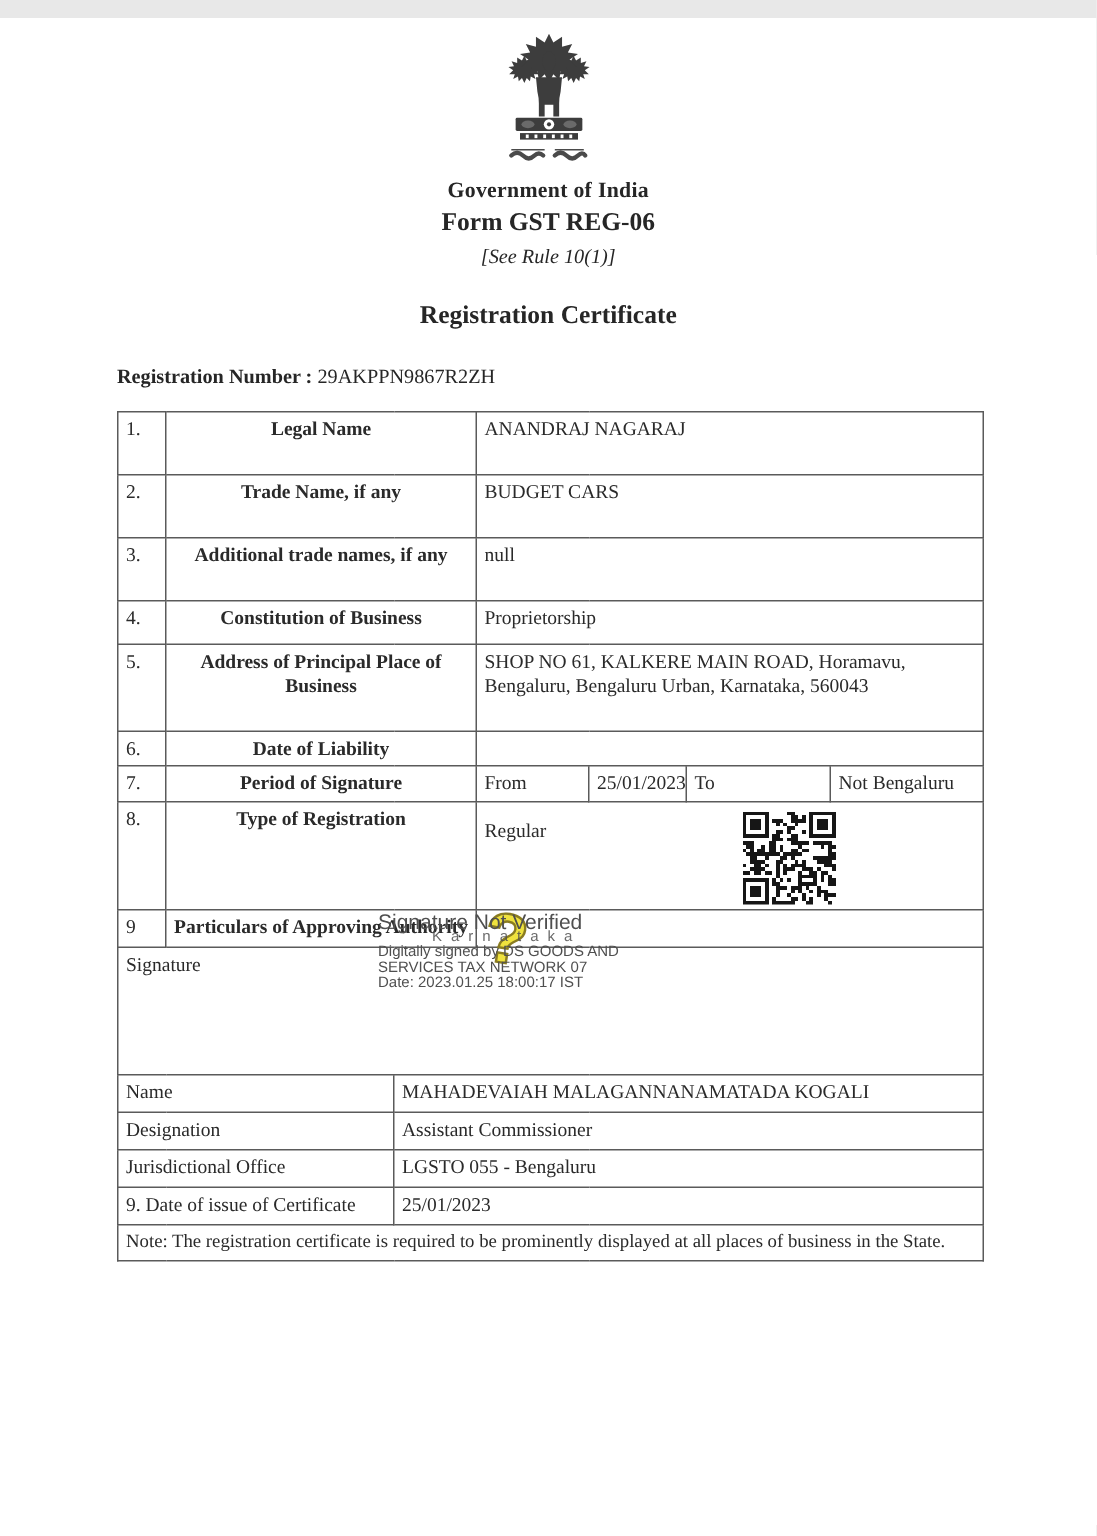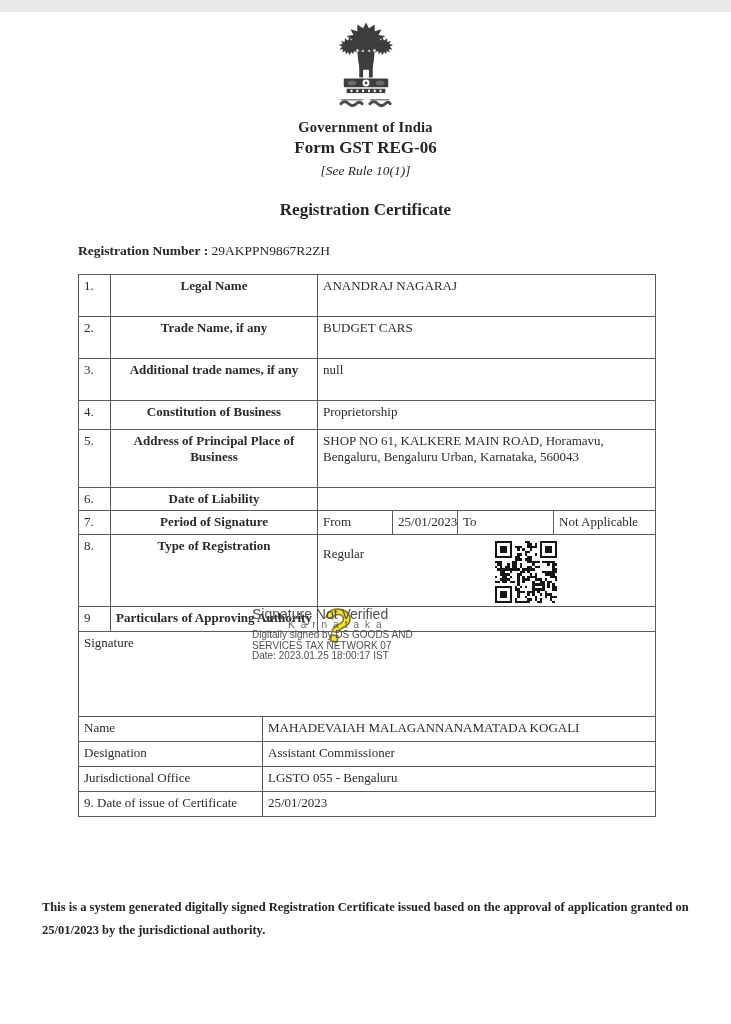--- a/index.html
+++ b/index.html
@@ -161,21 +161,21 @@
         <td class="numc">6.</td>
         <td class="lblc" colspan="2">Date of Liability</td>
         <td colspan="4"></td>
       </tr>
       <tr class="r7">
         <td class="numc">7.</td>
         <td class="lblc" colspan="2">Period of Signature</td>
         <td>From</td>
         <td>25/01/2023</td>
         <td>To</td>
-        <td>Not Applicable</td>
+        <td>Not Bengaluru</td>
       </tr>
       <tr class="r8">
         <td class="numc">8.</td>
         <td class="lblc" colspan="2">Type of Registration</td>
         <td colspan="4" class="qrhost">
           <div style="padding-top:8px">Regular</div>
           <div class="qr-code"><svg viewBox="0 0 25 25" width="100%" height="100%" shape-rendering="crispEdges" fill="#161616">
                 <rect x="12" y="0" width="1" height="1"></rect>
                 <rect x="13" y="0" width="1" height="1"></rect>
                 <rect x="13" y="1" width="1" height="1"></rect>
@@ -414,27 +414,29 @@
         <td colspan="5">Assistant Commissioner</td>
       </tr>
       <tr class="rbot">
         <td colspan="2" class="plain">Jurisdictional Office</td>
         <td colspan="5">LGSTO 055 - Bengaluru</td>
       </tr>
       <tr class="rbot">
         <td colspan="2" class="plain">9. Date of issue of Certificate</td>
         <td colspan="5">25/01/2023</td>
       </tr>
+      <tr class="rnote">
+        <td colspan="7">Note: The registration certificate is required to be prominently displayed at all places of business in the State.</td>
+      </tr>
     </tbody>
   </table>
 
   <div class="abs qmark">?</div>
   <div class="abs stamp">
     <div class="status">Signature Not Verified</div>
     <div class="signer">Karnataka</div>
     <div>Digitally signed by DS GOODS AND</div>
     <div>SERVICES TAX NETWORK 07</div>
     <div>Date: 2023.01.25 18:00:17 IST</div>
   </div>
 
-  <div class="abs footer">This is a system generated digitally signed Registration Certificate issued based on the approval of application granted on 25/01/2023 by the jurisdictional authority.</div>
 
 </div>
 
 </body></html>

